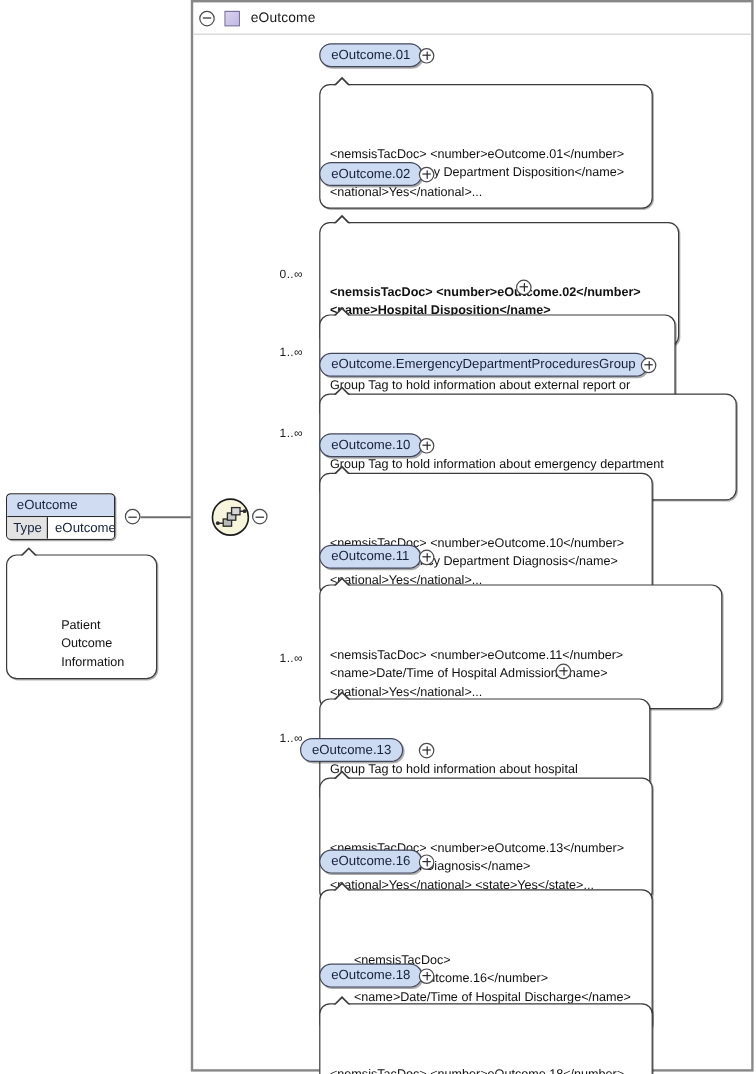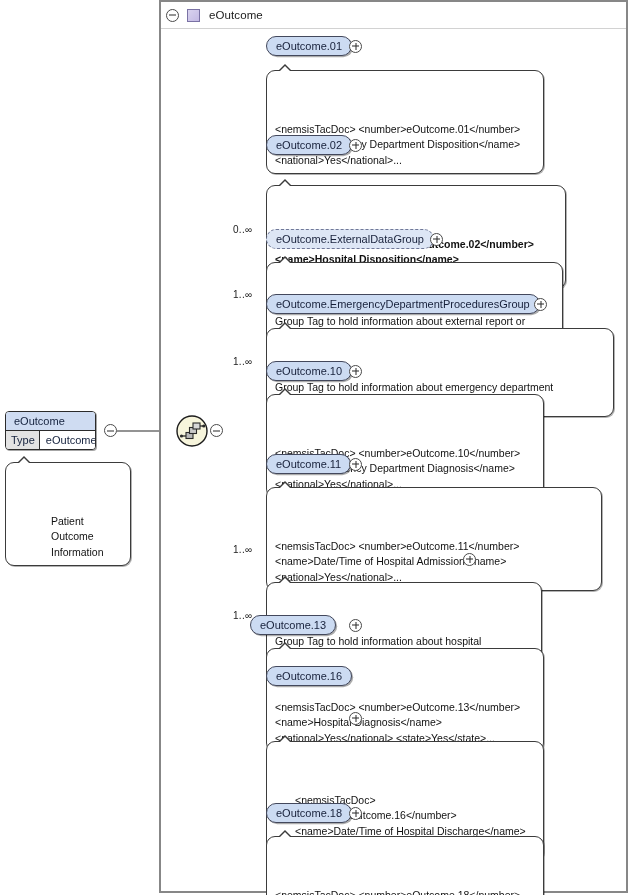--- a/index.html
+++ b/index.html
@@ -295,23 +295,20 @@
   <span class="pm plus node-plus" style="left:349px; top:138.5px;"></span>
   <div class="bubble" style="left:266px; top:185px; width:300px;font-weight:bold;">
     <span class="notch"></span>
     <span class="notch-in"></span>
     <span>&lt;nemsisTacDoc&gt; &lt;number&gt;eOutcome.02&lt;/number&gt;
 &lt;name&gt;Hospital Disposition&lt;/name&gt;
 &lt;national&gt;Yes&lt;/national&gt;...</span>
   </div>
 
   <span class="mult" style="left:233px; top:224px;">0..∞</span>
-  <div class="node optional" style="left:266px; top:229px;">
-    <span>eOutcome.ExternalDataGroup</span>
-  </div>
   <span class="pm plus node-plus" style="left:430px; top:232.5px;"></span>
   <div class="bubble" style="left:266px; top:262px; width:297px;">
     <span class="notch"></span>
     <span class="notch-in"></span>
     <span>Group Tag to hold information about external report or record</span>
   </div>
 
   <span class="mult" style="left:233px; top:289px;">1..∞</span>
   <div class="node" style="left:266px; top:294px;">
     <span>eOutcome.EmergencyDepartmentProceduresGroup</span>
@@ -362,21 +359,21 @@
   </div>
   <span class="pm plus node-plus" style="left:349px; top:618.5px;"></span>
   <div class="bubble" style="left:266px; top:648px; width:278px;">
     <span class="notch"></span>
     <span class="notch-in"></span>
     <span>&lt;nemsisTacDoc&gt; &lt;number&gt;eOutcome.13&lt;/number&gt;
 &lt;name&gt;Hospital Diagnosis&lt;/name&gt;
 &lt;national&gt;Yes&lt;/national&gt; &lt;state&gt;Yes&lt;/state&gt;...</span>
   </div>
 
-  <div class="node" style="left:266px; top:666px;">
+  <div class="node" style="left:266px; top:708px;">
     <span>eOutcome.16</span>
   </div>
   <span class="pm plus node-plus" style="left:349px; top:711.5px;"></span>
   <div class="bubble" style="left:266px; top:741px; width:278px;padding-left:28px;">
     <span class="notch"></span>
     <span class="notch-in"></span>
     <span>&lt;nemsisTacDoc&gt; &lt;number&gt;eOutcome.16&lt;/number&gt;
 &lt;name&gt;Date/Time of Hospital Discharge&lt;/name&gt;
 &lt;national&gt;Yes&lt;/national&gt;...</span>
   </div>

